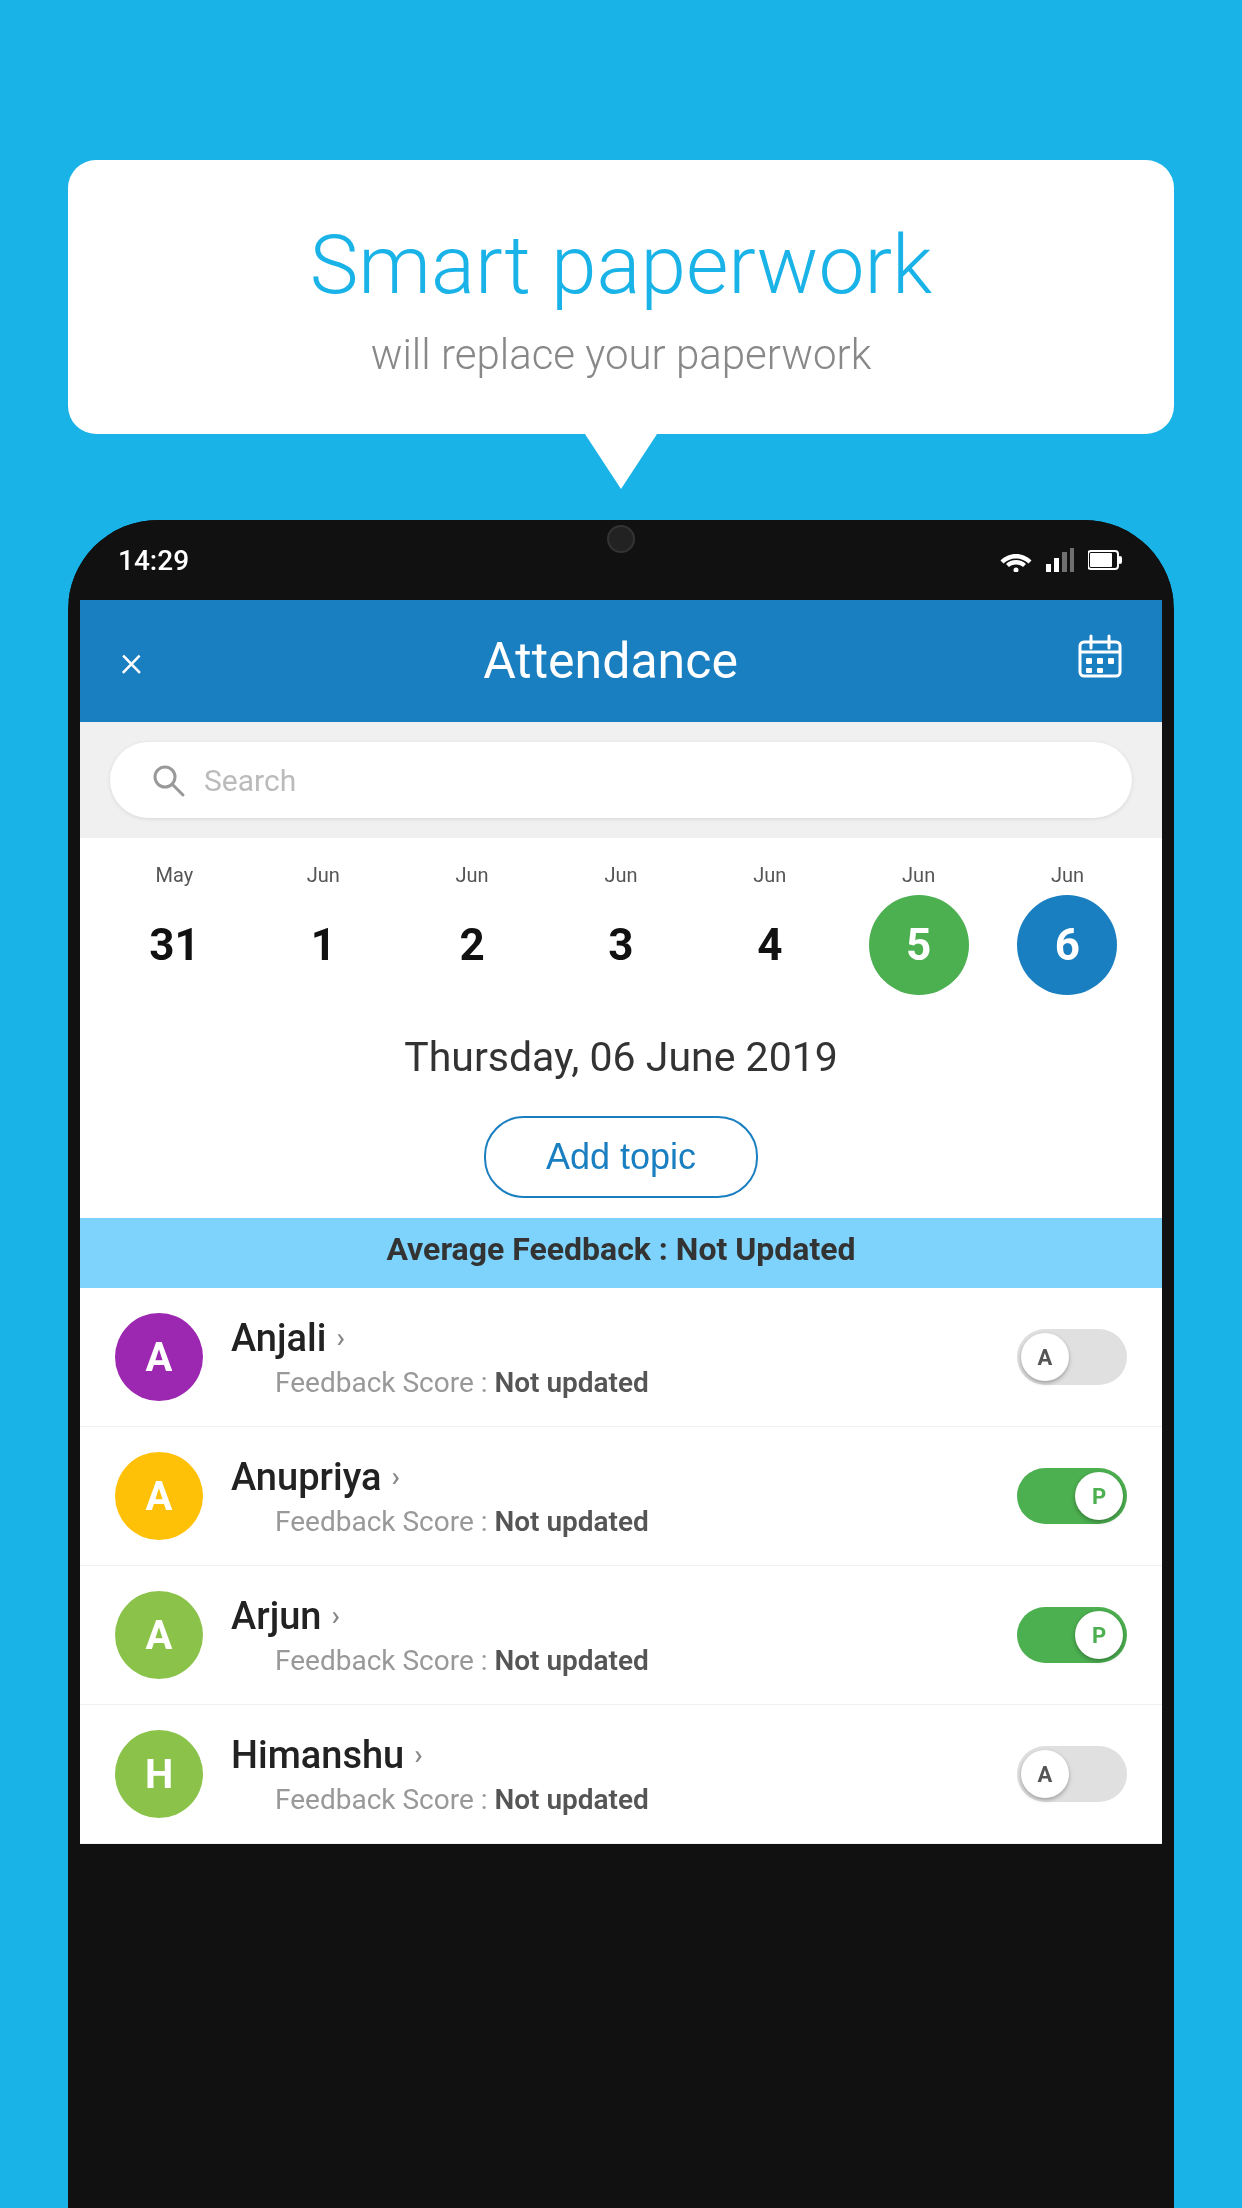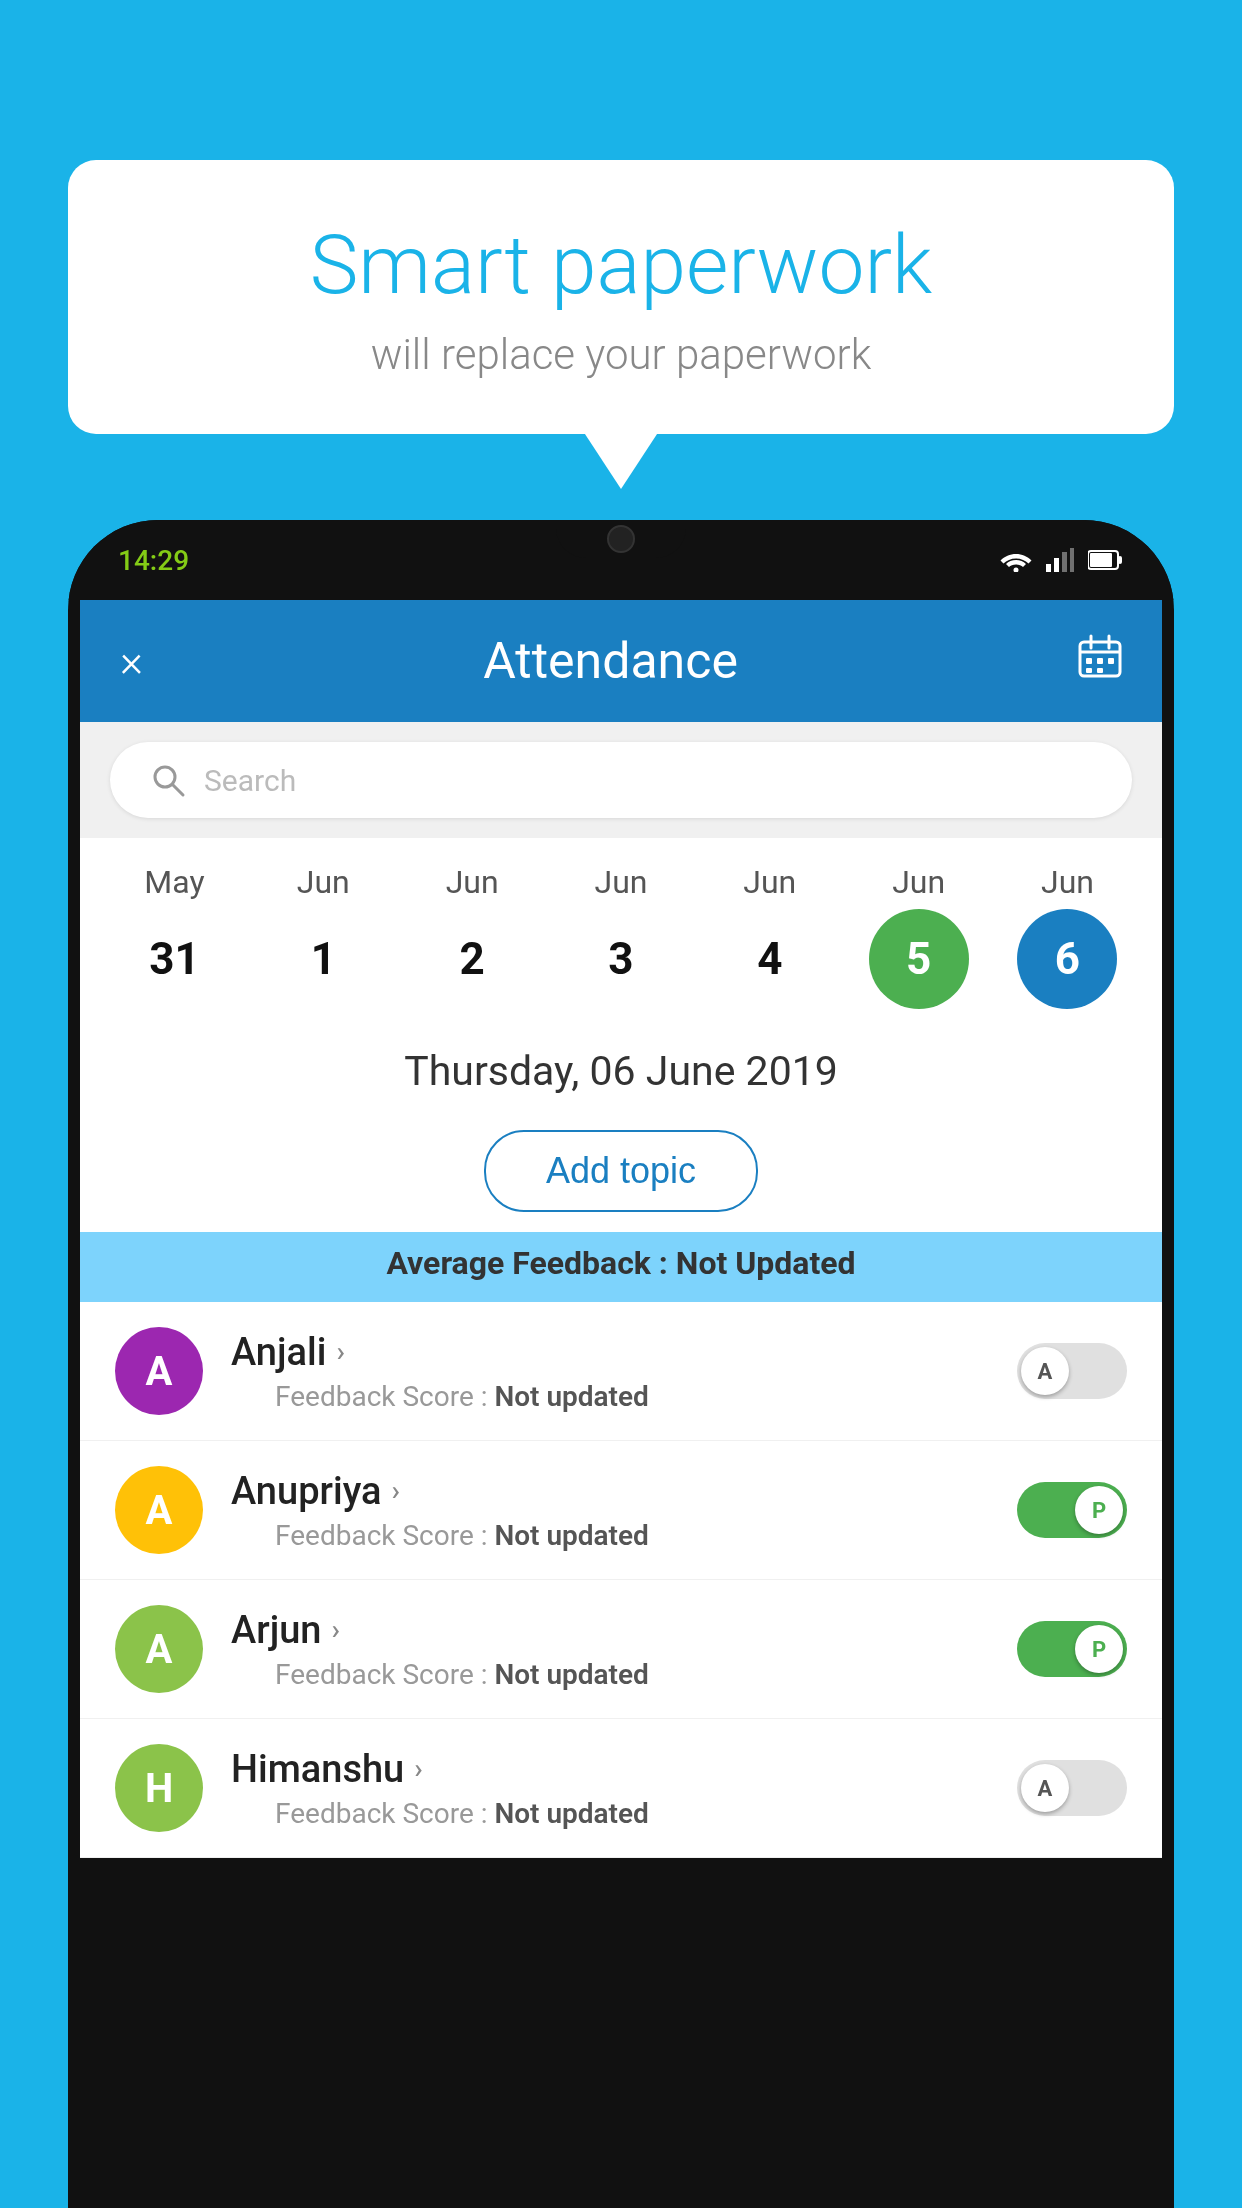--- a/index.html
+++ b/index.html
@@ -88,21 +88,21 @@
       left: 50%;
       transform: translateX(-50%);
       width: 28px;
       height: 28px;
       background: #222;
       border-radius: 50%;
       border: 2px solid #333;
     }
     .status-time {
       font-size: 28px;
-      color: #84cc16;
+      color: #ffffff;
       font-weight: 500;
       z-index: 2;
     }
     .status-icons {
       display: flex;
       align-items: center;
       gap: 14px;
       z-index: 2;
     }
 
@@ -163,21 +163,21 @@
       justify-content: space-around;
       align-items: center;
       padding: 25px 20px 10px;
       background: white;
     }
     .cal-day {
       text-align: center;
       width: 120px;
     }
     .cal-month {
-      font-size: 32px;
+      font-size: 20px;
       color: #555;
       margin-bottom: 8px;
     }
     .cal-num {
       font-size: 44px;
       font-weight: 700;
       color: #111;
       width: 100px;
       height: 100px;
       display: flex;

